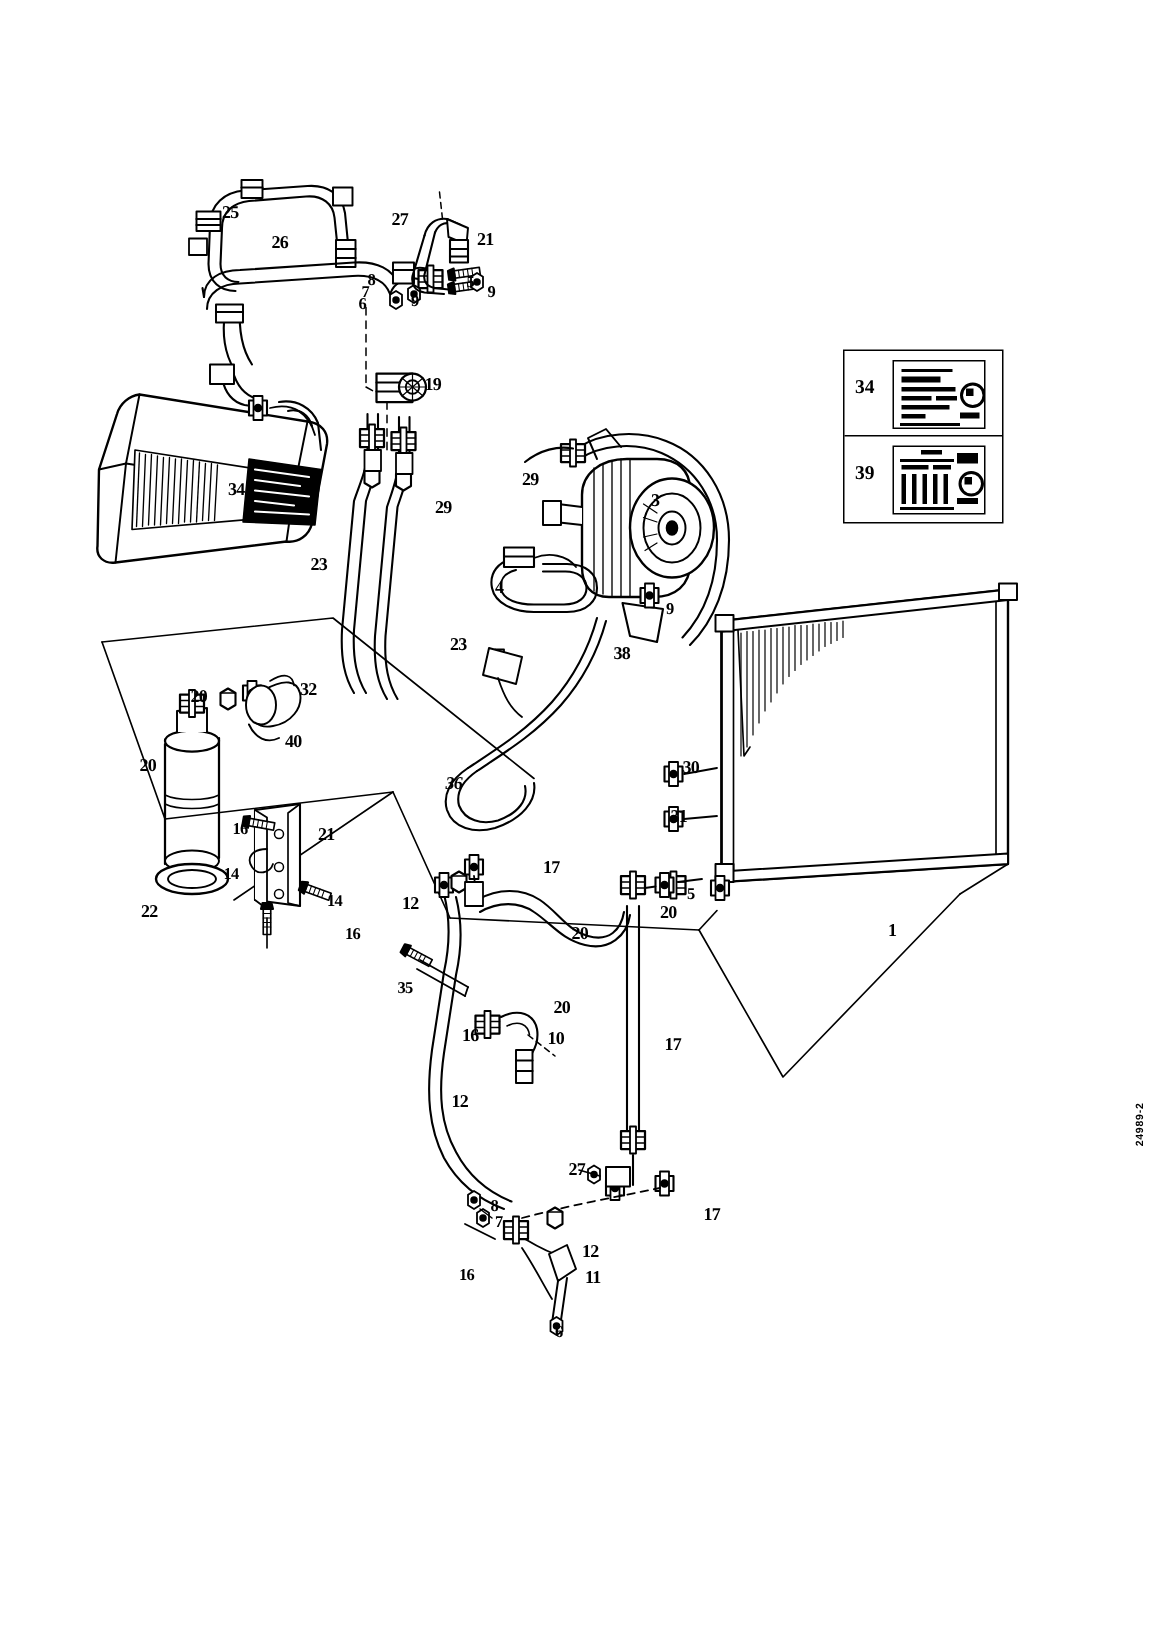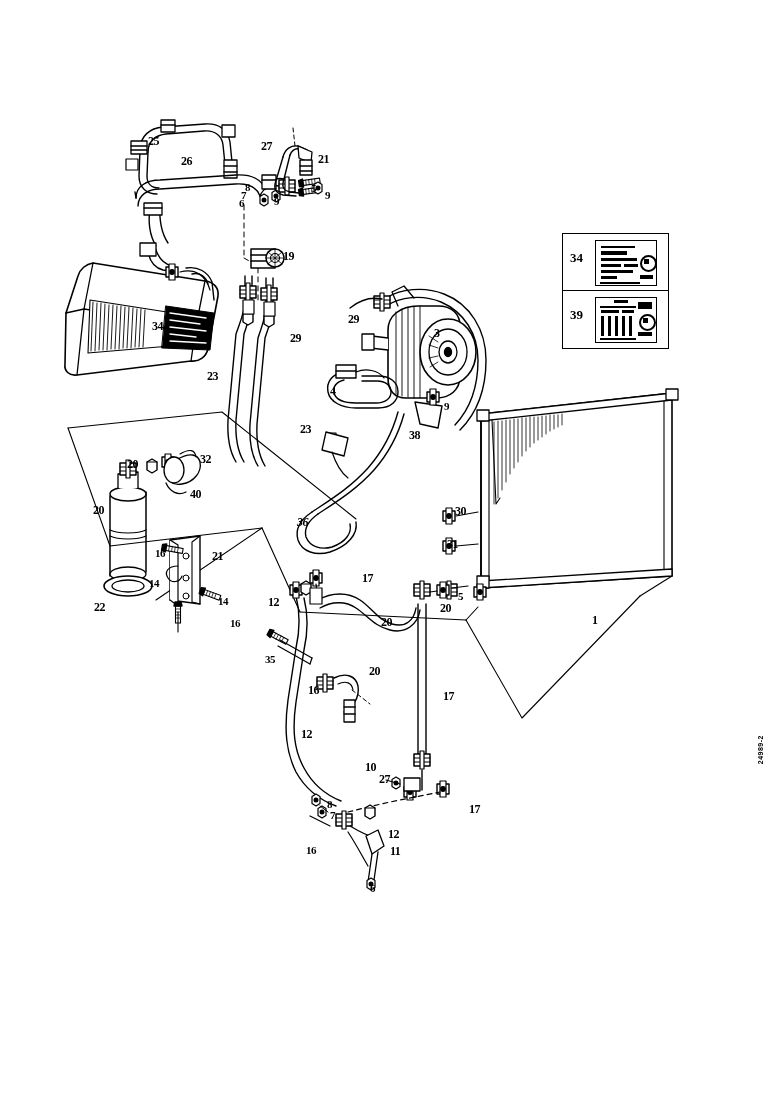--- a/index.html
+++ b/index.html
@@ -541,21 +541,21 @@
       <span class="cal m" style="left: 447px; top: 538px;">31</span>
       <span class="cal m" style="left: 362px; top: 572px;">17</span>
       <span class="cal m" style="left: 268px; top: 596px;">12</span>
       <span class="cal s" style="left: 265px; top: 654px;">35</span>
       <span class="cal m" style="left: 381px; top: 616px;">20</span>
       <span class="cal m" style="left: 440px; top: 602px;">20</span>
       <span class="cal s" style="left: 458px; top: 591px;">5</span>
       <span class="cal m" style="left: 592px; top: 614px;">1</span>
       <span class="cal m" style="left: 308px; top: 684px;">16</span>
       <span class="cal m" style="left: 369px; top: 665px;">20</span>
-      <span class="cal m" style="left: 365px; top: 761px; text-align: right;">10</span>
+      <span class="cal m" style="left: 365px; top: 686px; text-align: right;">10</span>
       <span class="cal m" style="left: 301px; top: 728px;">12</span>
       <span class="cal m" style="left: 443px; top: 690px;">17</span>
       <span class="cal m" style="left: 379px; top: 773px;">27</span>
       <span class="cal m" style="left: 469px; top: 803px;">17</span>
       <span class="cal s" style="left: 327px; top: 799px;">8</span>
       <span class="cal s" style="left: 330px; top: 810px;">7</span>
       <span class="cal m" style="left: 388px; top: 828px;">12</span>
       <span class="cal m" style="left: 390px; top: 845px;">11</span>
       <span class="cal s" style="left: 306px; top: 845px;">16</span>
       <span class="cal s" style="left: 370px; top: 883px;">6</span>

